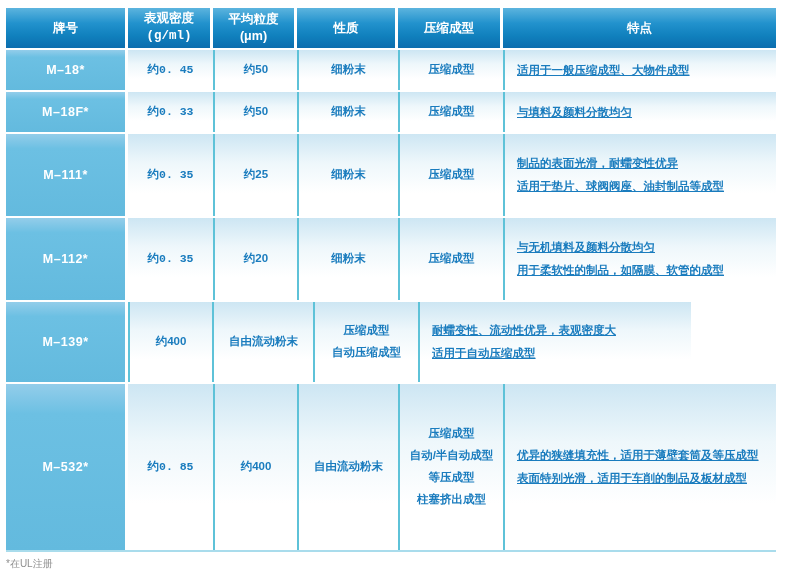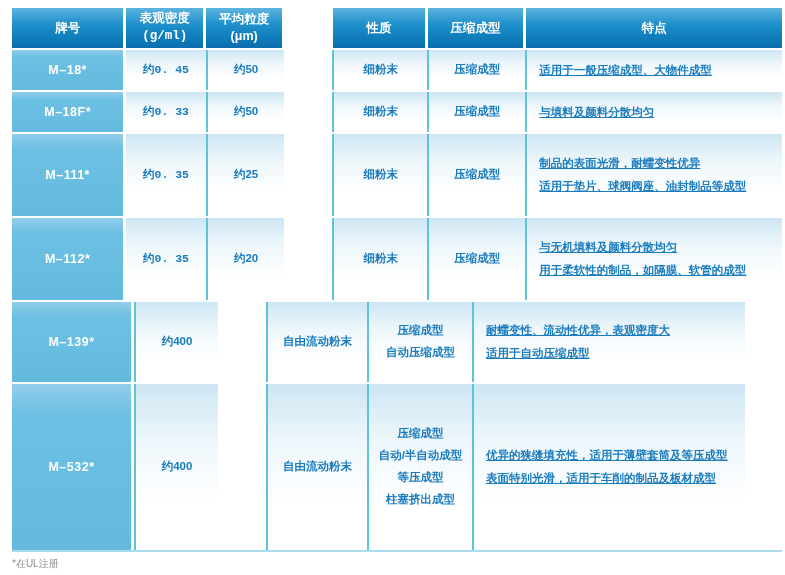--- a/index.html
+++ b/index.html
@@ -2,31 +2,31 @@
 <html><head>
 <meta charset="utf-8">
 <style>
   * { margin:0; padding:0; box-sizing:border-box; }
   html,body { background:#ffffff; }
   .page {
     position:relative;
     width:647px; height:575px;
     background:#ffffff;
     font-family:"Liberation Sans","DejaVu Sans",sans-serif;
-    padding:8px 7px 0 12px;
+    padding:8px 7px 0 6px;
   }
   .spec-table { width:770px; border-bottom:2px solid #a9dcec; }
   .row { display:flex; margin-bottom:2px; }
   .row:last-child { margin-bottom:0; }
 
   
   .c1 { width:122px; }
   .c2 { width:85px;font-family:Liberation Mono, monospace; }
   .c3 { width:84px; }
-  .c4 { width:101px;margin-left:48px; }
+  .c4 { width:101px; }
   .c5 { width:105px; }
   .c6 { width:273px; }
 
   .cell {
     display:flex; align-items:center; justify-content:center;
     text-align:center; white-space:pre-line;
   }
 
   
   .hcell {
@@ -117,20 +117,21 @@
       <div class="cell dcell c3">约400</div>
       <div class="cell dcell c4">自由流动粉末</div>
       <div class="cell dcell c5">压缩成型
 自动压缩成型</div>
       <div class="cell dcell c6 feat">耐蠕变性、流动性优异，表观密度大
 适用于自动压缩成型</div>
     </div>
 
     <div class="row" style="height:166px">
       <div class="cell gcell c1">M–532*</div>
+      <div class="cell dcell c2">约0. 85</div>
       <div class="cell dcell c3">约400</div>
       <div class="cell dcell c4">自由流动粉末</div>
       <div class="cell dcell c5">压缩成型
 自动/半自动成型
 等压成型
 柱塞挤出成型</div>
       <div class="cell dcell c6 feat">优异的狭缝填充性，适用于薄壁套筒及等压成型
 表面特别光滑，适用于车削的制品及板材成型</div>
     </div>
 

